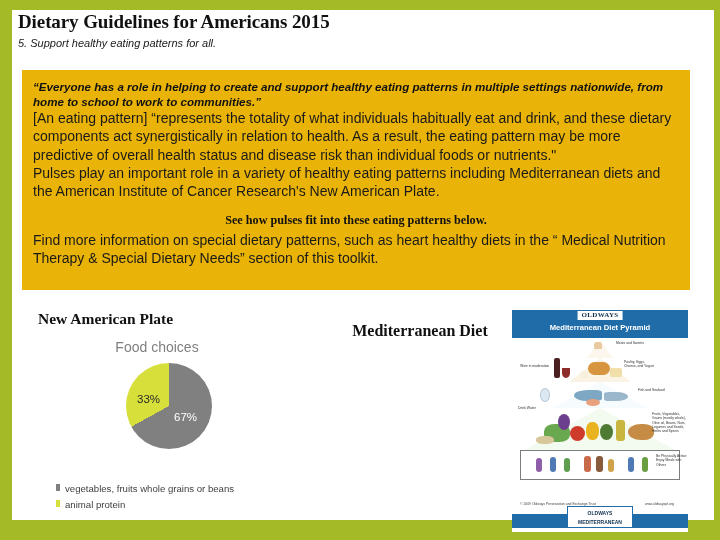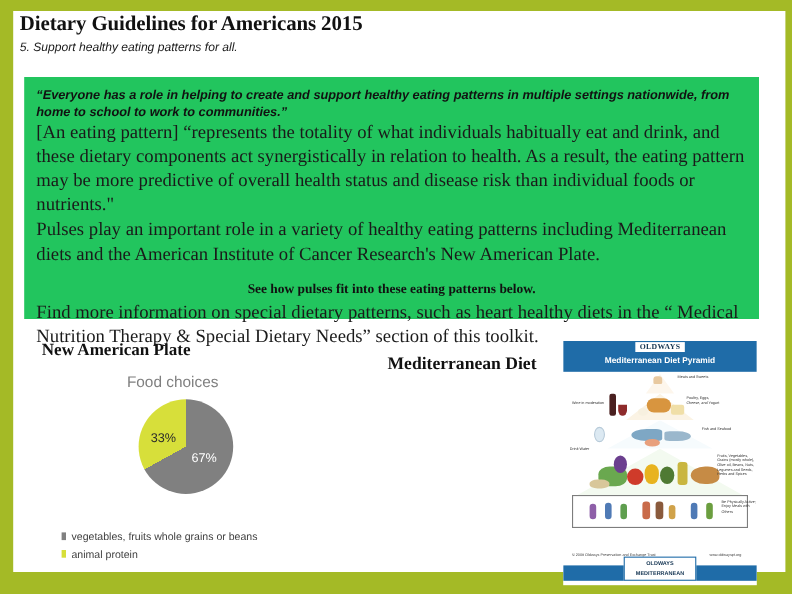--- a/index.html
+++ b/index.html
@@ -38,29 +38,28 @@
     line-height: 1.3;
     margin-top: 2px;
     font-style: italic;
   }
 
   
   #panel {
     position: absolute;
     left: 22px; top: 70px;
     width: 668px; height: 220px;
-    background: #22c55e;
+    background: #eab308;
     padding: 9px 11px 0 11px;
   }
   .p {
-    font-size: 17px;
+    font-size: 14px;
     color: #1a1a1a;
     line-height: 1.30;
     margin-bottom: 0px;
-    font-family: Liberation Serif, serif;
   }
   .quote {
     font-style: italic;
     font-weight: bold;
     font-size: 11.6px;
     line-height: 1.30;
     color: #111111;
   }
   .center-bold {
     text-align: center;

